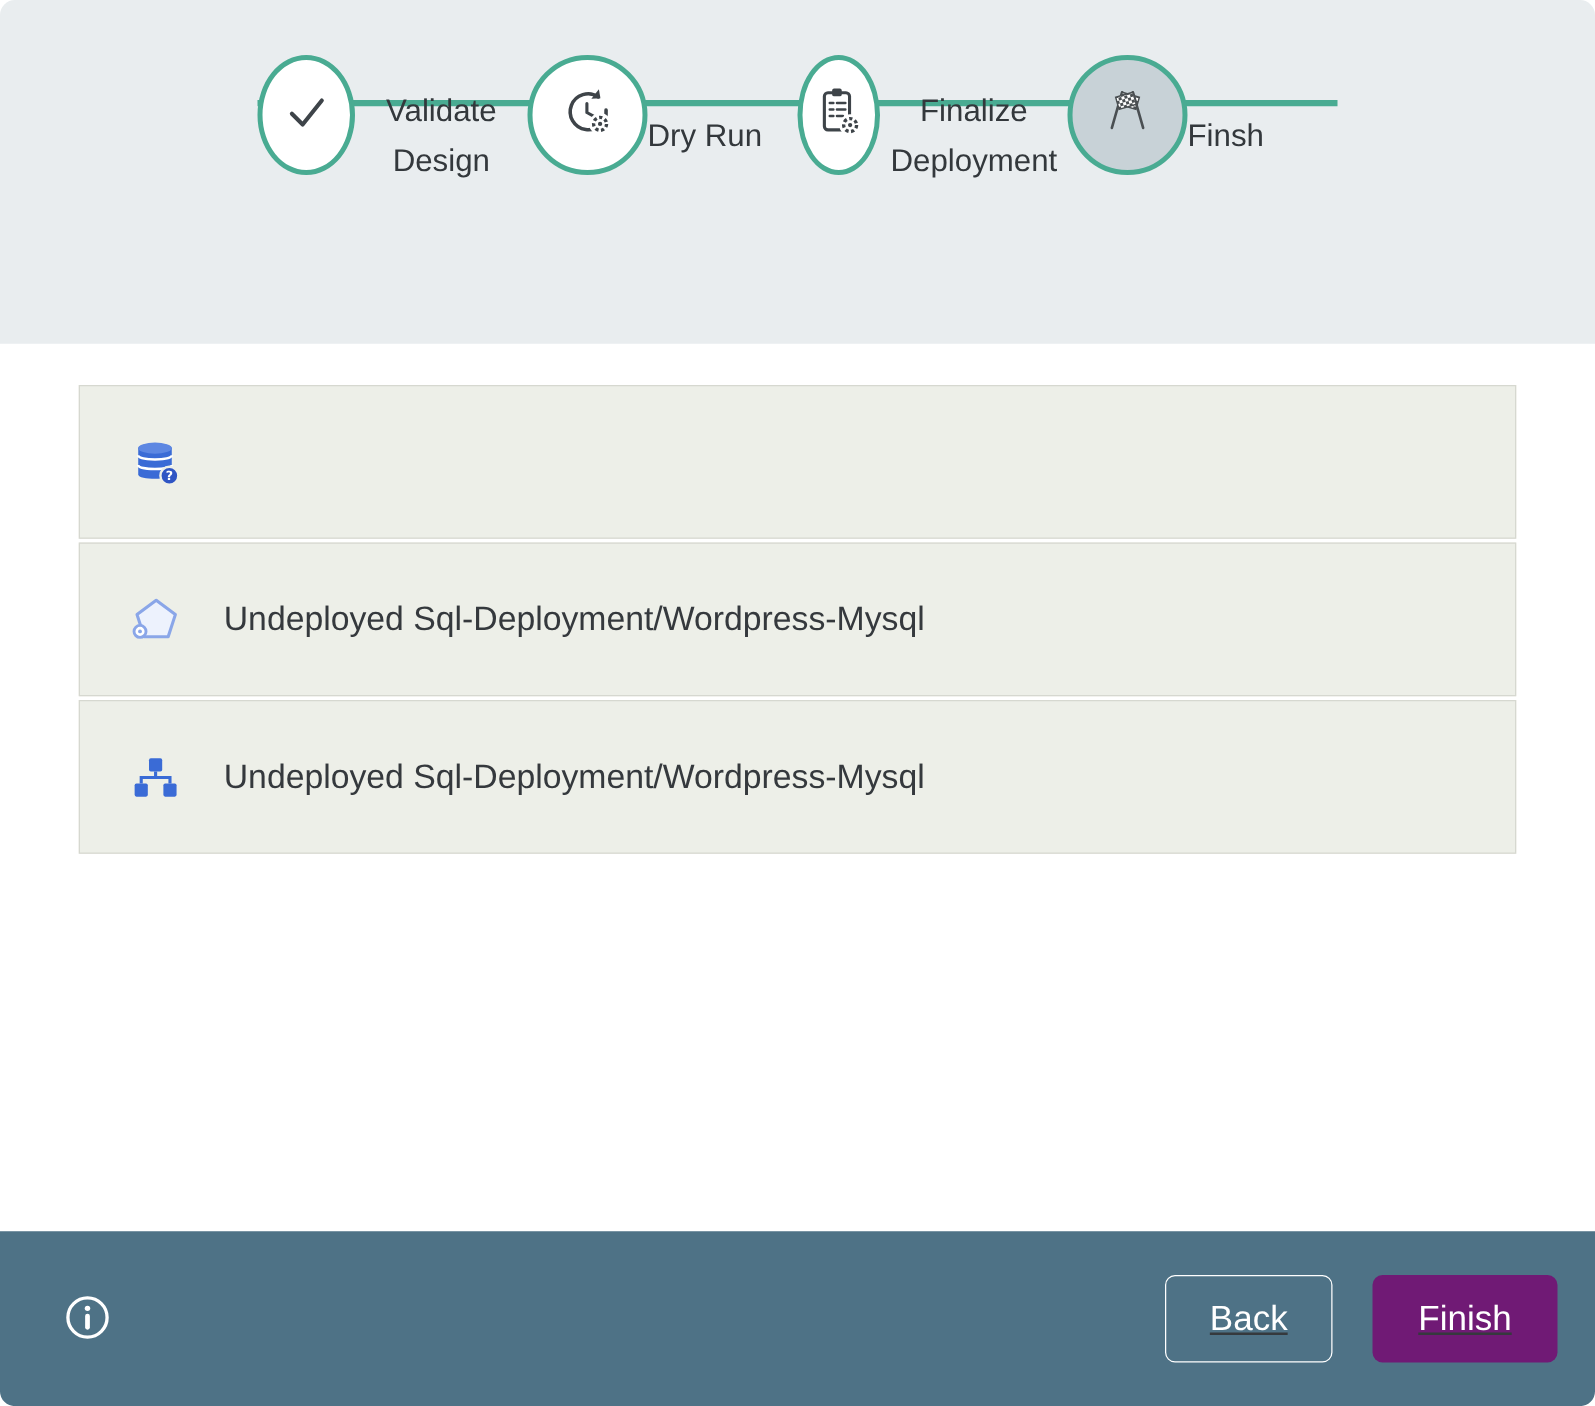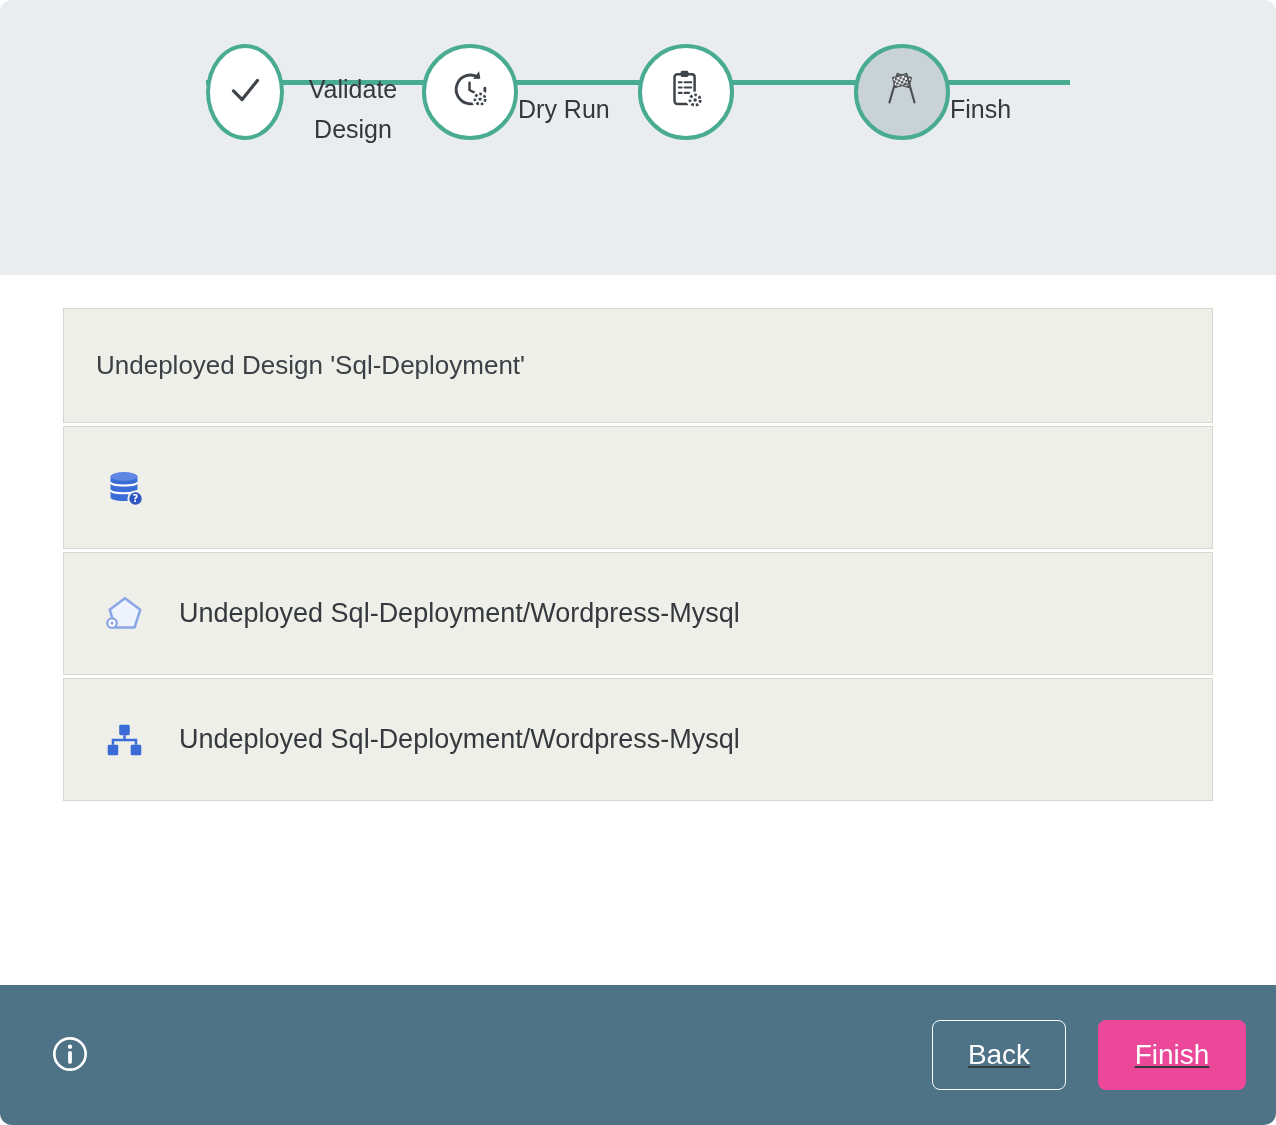--- a/index.html
+++ b/index.html
@@ -73,21 +73,21 @@
   .footer-spacer { flex: 1; }
   .btn {
     height: 70px; border-radius: 8px; font-size: 28px; cursor: pointer;
     font-family: "Liberation Sans", "DejaVu Sans", sans-serif;
   }
   .btn-back {
     width: 134px; background: transparent; border: 1.5px solid #ffffff; color: #ffffff;
     margin-right: 32px;
   }
   .btn-finish {
-    width: 148px; background: #ec4899; border: none; color: #ffffff;
+    width: 148px; background: #701a75; border: none; color: #ffffff;
   }
 </style>
 </head>
 <body>
 
 <div class="modal">
 
 
   <section class="stepper">
     <div class="stepper-track"></div>
@@ -127,20 +127,21 @@
             <svg viewBox="0 0 48 48" width="46" height="46">
               <rect x="12" y="7.5" width="21" height="31" rx="3" fill="none" stroke="#3e4449" stroke-width="2.6"></rect>
               <rect x="18.5" y="4" width="8" height="6.5" rx="1.6" fill="#3e4449"></rect>
               <path d="M16.5 16 h3 M22.5 16 h7 M16.5 21.5 h3 M22.5 21.5 h7 M16.5 27 h3 M22.5 27 h5" stroke="#3e4449" stroke-width="2.1" stroke-linecap="round"></path>
               <circle cx="33.5" cy="34.5" r="9" fill="#ffffff"></circle>
               <circle cx="33.5" cy="34.5" r="5.4" fill="none" stroke="#3e4449" stroke-width="2.8" stroke-dasharray="2.7 2.1"></circle>
               <circle cx="33.5" cy="34.5" r="1.8" fill="#3e4449"></circle>
             </svg>
           </span>
         </div>
+        <div class="step-label">Finalize Deployment</div>
       </div>
 
       <div class="step active">
         <div class="step-circle">
           <span>
             <svg viewBox="0 0 48 48" width="46" height="46">
               <defs>
                 <pattern id="chk" width="5" height="5" patternUnits="userSpaceOnUse">
                   <rect width="5" height="5" fill="#ffffff"></rect>
                   <rect width="2.5" height="2.5" fill="#4a4f52"></rect>
@@ -159,23 +160,20 @@
           </span>
         </div>
         <div class="step-label">Finsh</div>
       </div>
 
     </div>
   </section>
 
   <main class="main">
 
-    <div class="row row-header">
-      <span class="row-text">Undeployed Design 'Sql-Deployment'</span>
-    </div>
 
     <div class="row row-item">
       <span class="row-icon">
         <svg viewBox="0 0 48 48" width="46" height="46">
           <path d="M10 12 C10 7.2 38 7.2 38 12 L38 34 C38 38.8 10 38.8 10 34 Z" fill="#3a6bd6"></path>
           <ellipse cx="24" cy="12" rx="14" ry="4.6" fill="#5d87e2"></ellipse>
           <path d="M10 18 C10 22.6 38 22.6 38 18" fill="none" stroke="#ffffff" stroke-width="2"></path>
           <path d="M10 26 C10 30.6 38 30.6 38 26" fill="none" stroke="#ffffff" stroke-width="2"></path>
           <circle cx="36" cy="35" r="7.5" fill="#2f55c4" stroke="#edefe8" stroke-width="2"></circle>
           <text x="36" y="38.6" font-size="10.5" font-family="DejaVu Sans, sans-serif" fill="#ffffff" text-anchor="middle" font-weight="bold">?</text>

